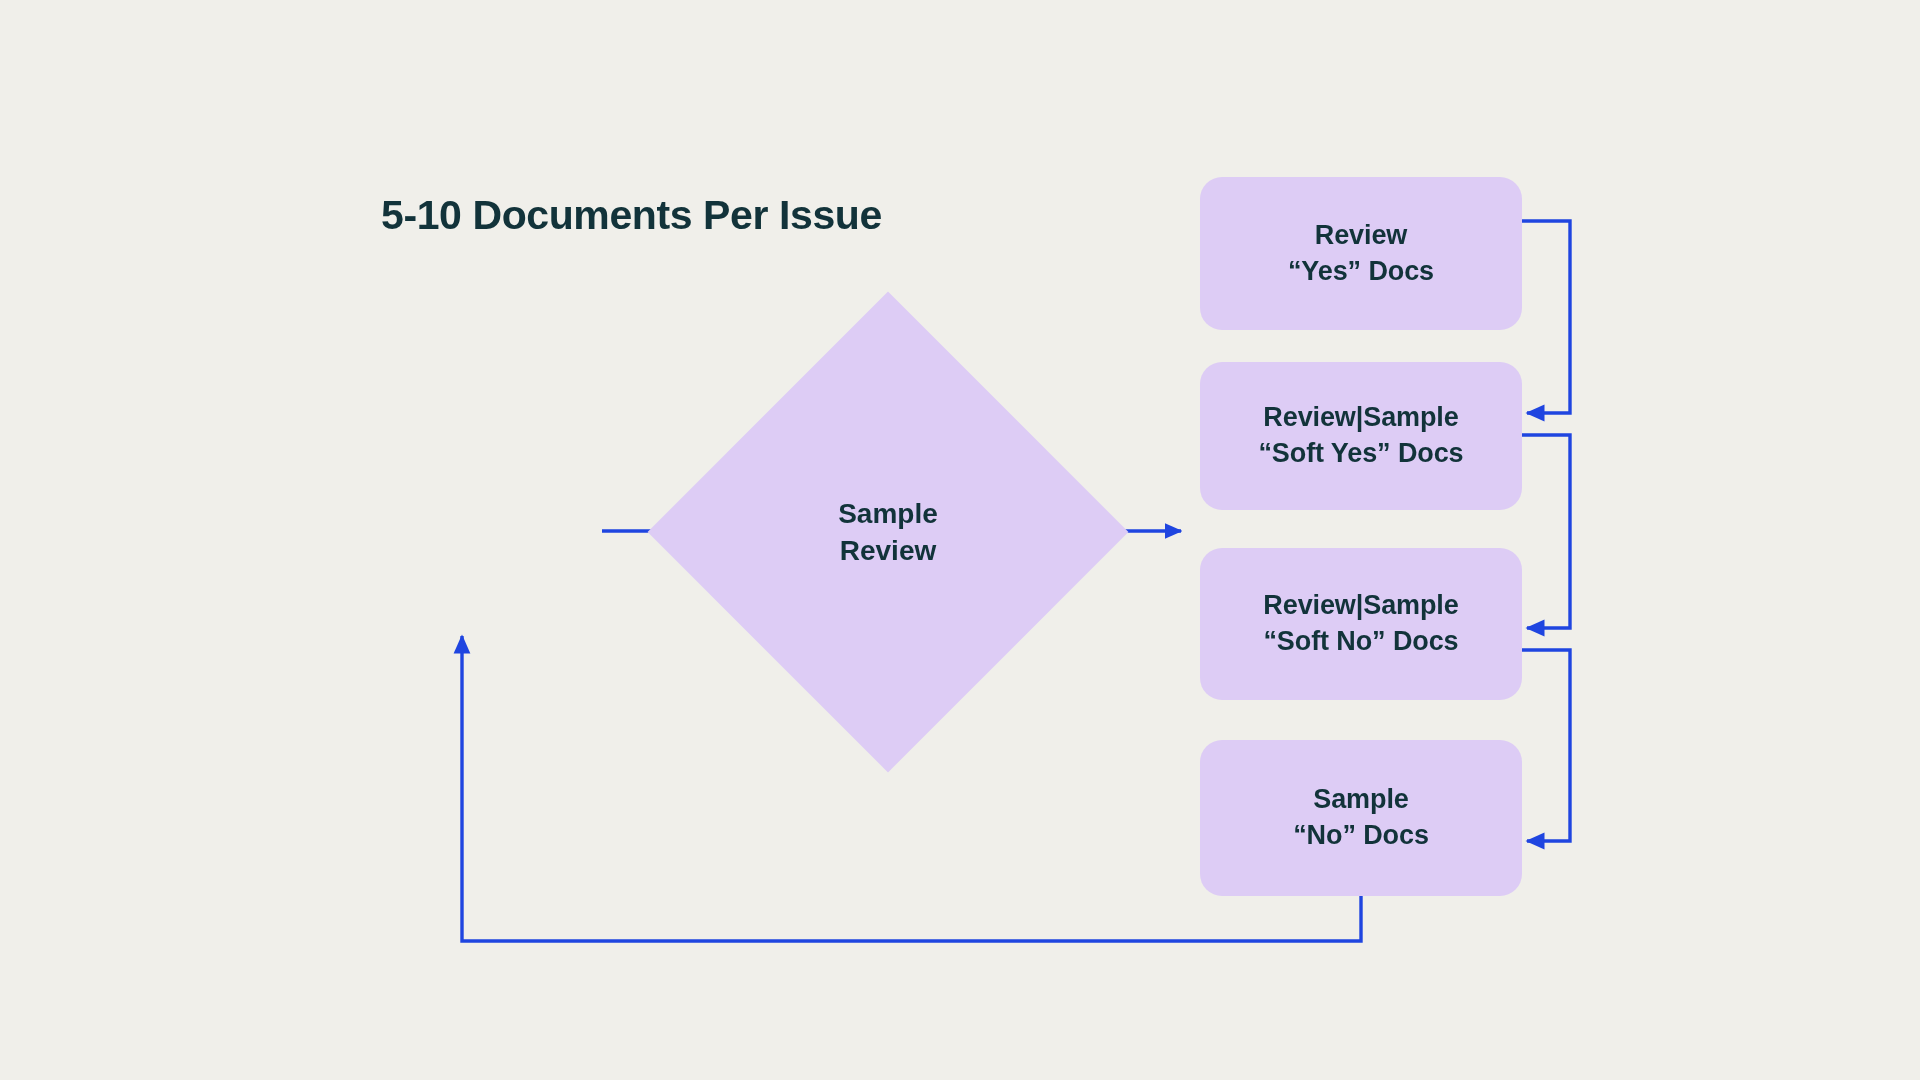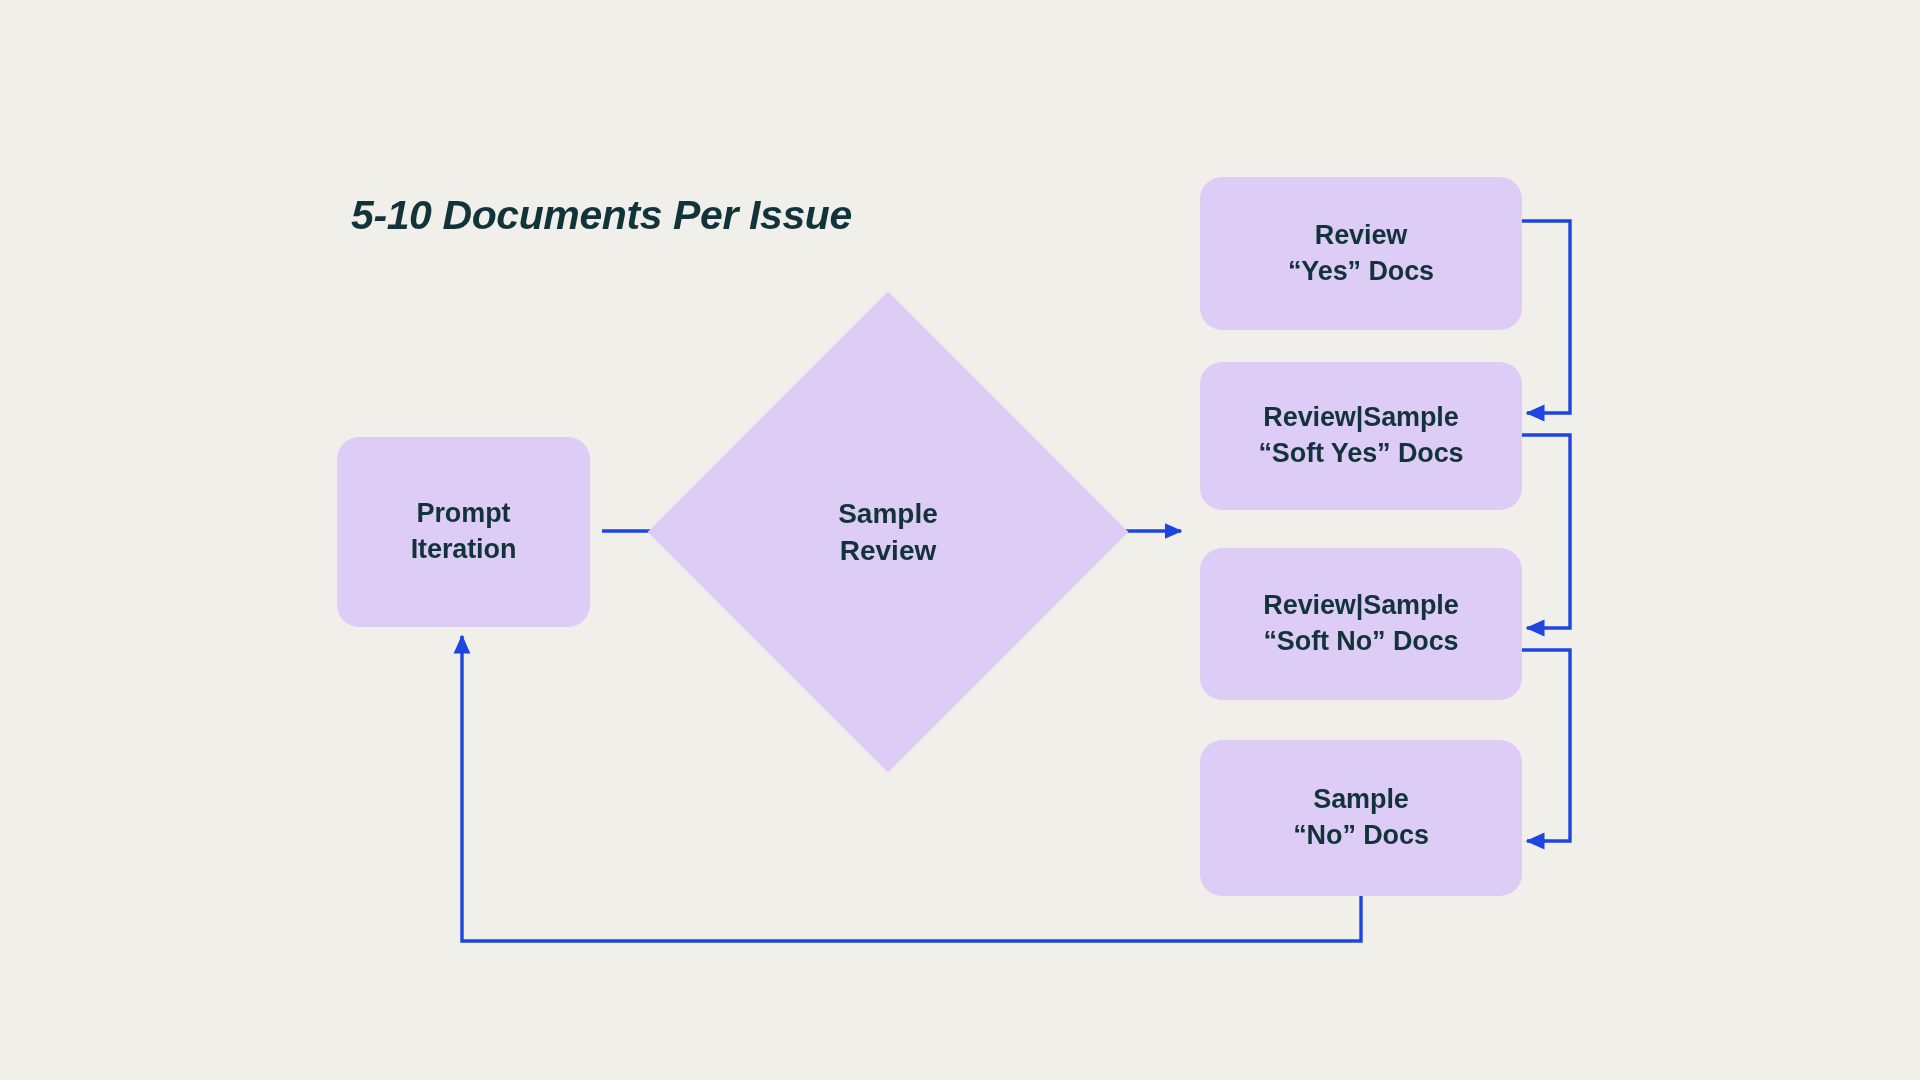--- a/index.html
+++ b/index.html
@@ -18,28 +18,27 @@
   #wires {
     position: absolute;
     left: 0;
     top: 0;
     width: 1920px;
     height: 1080px;
     pointer-events: none;
   }
   .title {
     position: absolute;
-    left: 351px;
+    left: 381px;
     top: 192px;
     font-size: 41px;
     font-weight: 700;
     letter-spacing: -0.4px;
     color: #12333A;
     white-space: nowrap;
-    font-style: italic;
   }
   .node {
     position: absolute;
     background: #DDCCF5;
     border-radius: 22px;
     display: flex;
     align-items: center;
     justify-content: center;
     text-align: center;
     color: #12333A;
@@ -119,24 +118,20 @@
       <path d="M 1522 221 L 1570 221 L 1570 413 L 1527 413" marker-end="url(#ah-left)"></path>
 
       <path d="M 1522 435 L 1570 435 L 1570 628 L 1527 628" marker-end="url(#ah-left)"></path>
 
       <path d="M 1522 650 L 1570 650 L 1570 841 L 1527 841" marker-end="url(#ah-left)"></path>
 
       <path d="M 1361 896 L 1361 941 L 462 941 L 462 636" marker-end="url(#ah-up)"></path>
     </g>
   </svg>
 
-  <div class="node node-pi">
-    <span class="lines">Prompt
-Iteration</span>
-  </div>
 
   <div class="diamond-wrap">
     <div class="diamond-shape"></div>
     <div class="diamond-label">
       <span>Sample
 Review</span>
     </div>
   </div>
 
   <div class="node node-yes">

